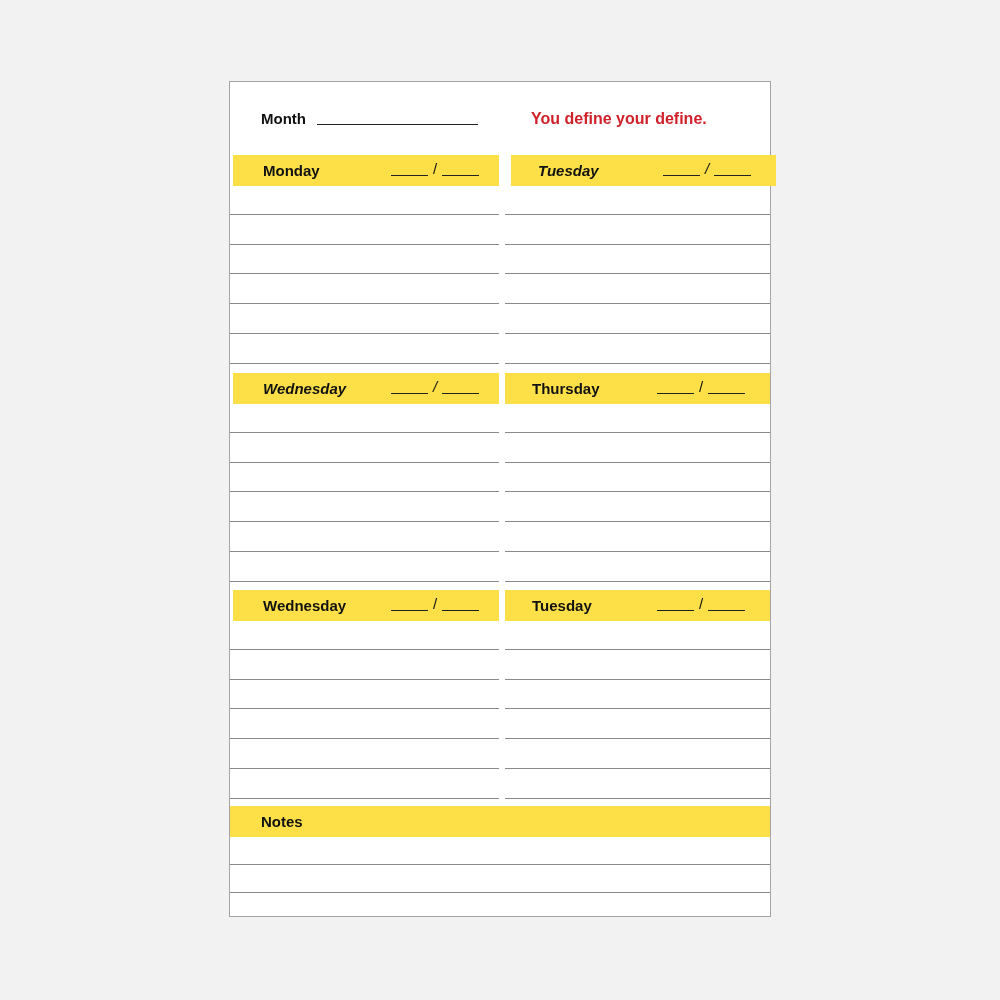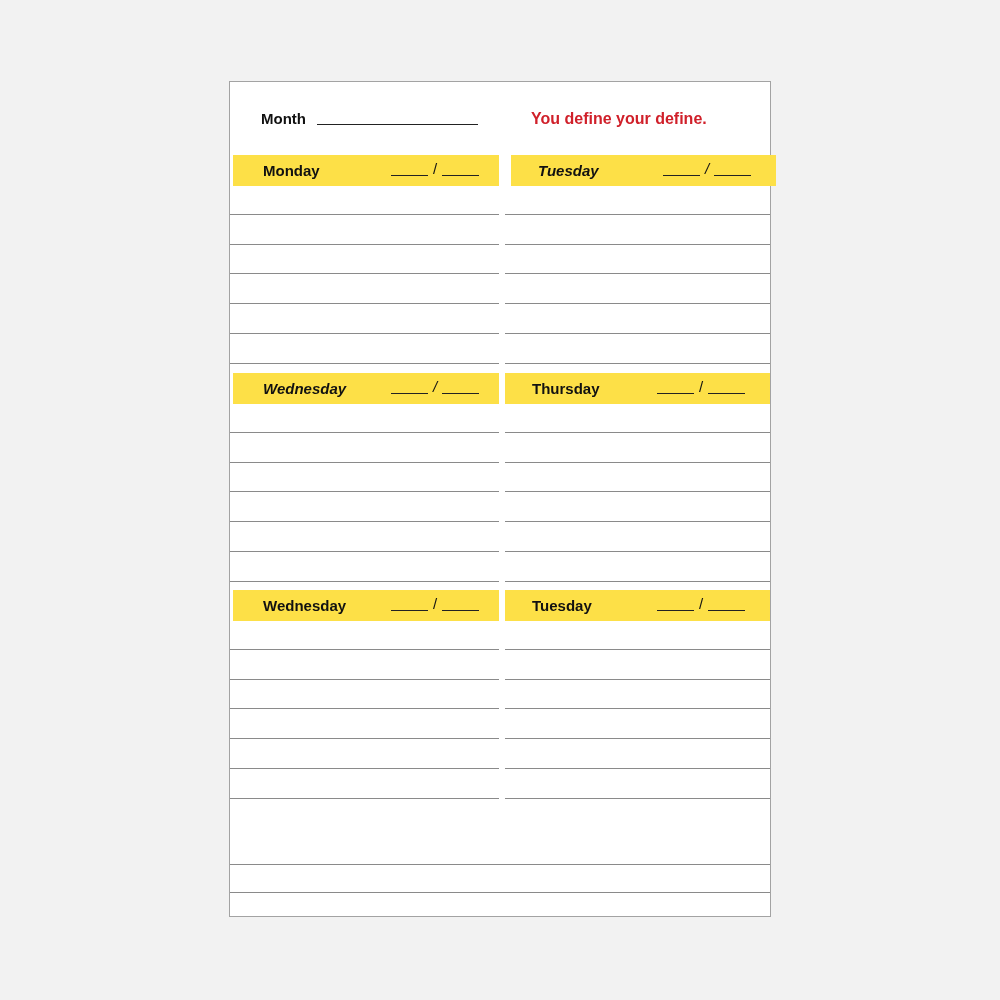--- a/index.html
+++ b/index.html
@@ -68,20 +68,23 @@
   </div>
   <div class="band" style="left:275px;top:508px;width:265px;">
     <span class="day" style="left:27px;">Tuesday</span>
     <span class="date" style="left:152px;">
         <span class="dash"></span>
         <span class="slash">/</span>
         <span class="dash"></span>
       </span>
   </div>
 
+  <div class="band" style="left:0px;top:724px;width:540px;">
+    <span class="day" style="left:31px;">Notes</span>
+  </div>
 
   <div id="rules">
       <div class="rule" style="left: 0px; width: 269px; top: 132px;"></div>
       <div class="rule" style="left: 275px; width: 265px; top: 132px;"></div>
       <div class="rule" style="left: 0px; width: 269px; top: 161.7px;"></div>
       <div class="rule" style="left: 275px; width: 265px; top: 161.7px;"></div>
       <div class="rule" style="left: 0px; width: 269px; top: 191.4px;"></div>
       <div class="rule" style="left: 275px; width: 265px; top: 191.4px;"></div>
       <div class="rule" style="left: 0px; width: 269px; top: 221.1px;"></div>
       <div class="rule" style="left: 275px; width: 265px; top: 221.1px;"></div>

